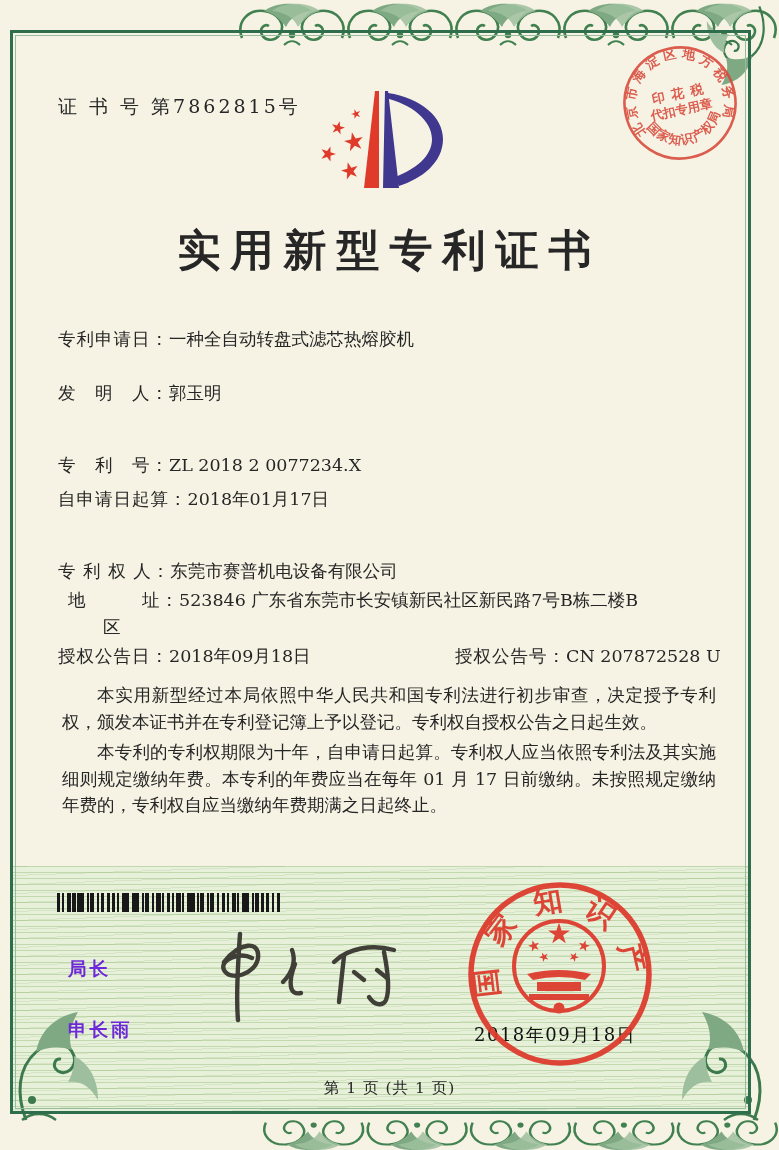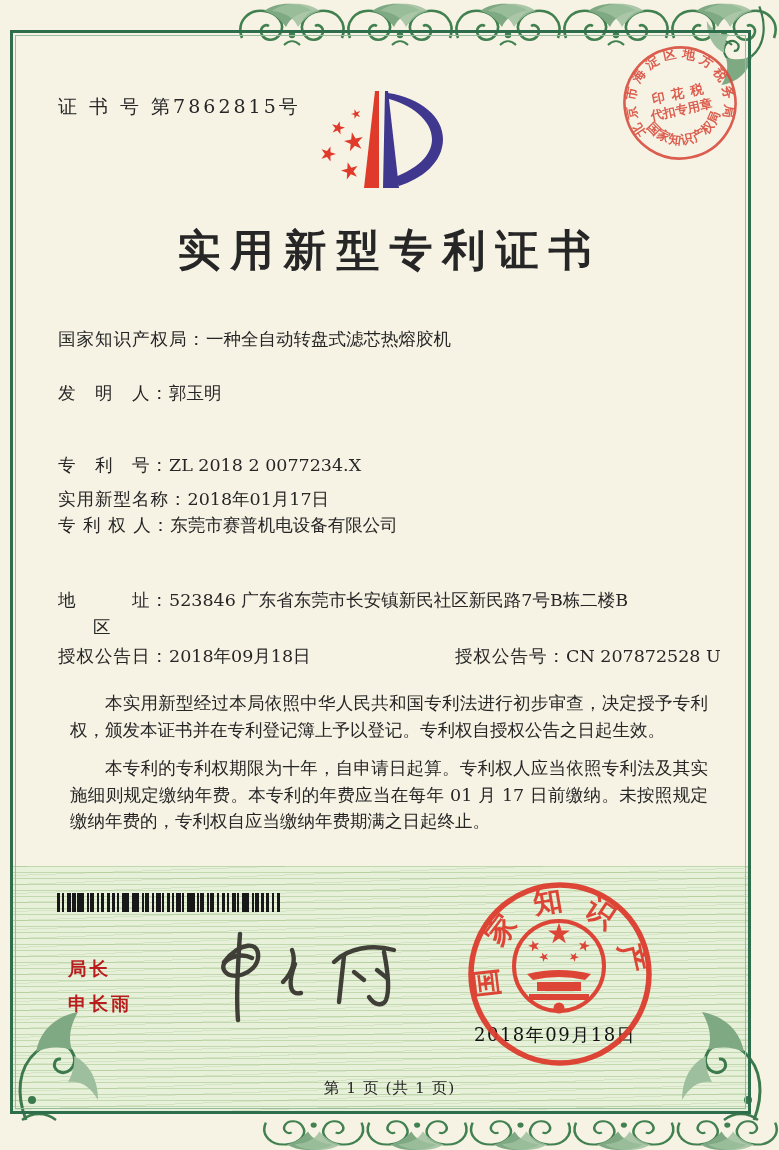--- a/index.html
+++ b/index.html
@@ -16,35 +16,35 @@
   .band{position:absolute;left:13px;right:31px;top:866px;height:246px;
         background-color:#e7f0d9;
         background-image:repeating-linear-gradient(180deg, rgba(132,175,104,0.38) 0 1px, rgba(132,175,104,0) 1px 6px),
                          repeating-linear-gradient(178deg, rgba(132,175,104,0.18) 0 1px, rgba(132,175,104,0) 1px 9px);}
 
   .cert-number{left:58px;top:94px;font-size:19px;letter-spacing:3px;}
   .title{left:0;right:0;top:222px;text-align:center;font-size:43px;font-weight:bold;letter-spacing:10px;}
 
   .field{left:58px;font-size:17.5px;line-height:27px;white-space:nowrap;}
   .field .lab{letter-spacing:1px;}
-  .f0{top:326px}.f1{top:380px}.f2{top:452px}.f3{top:486px}.f4{top:512px}
-  .f5{top:587px;white-space:normal;width:552px;padding-left:35px;text-indent:-35px;}
+  .f0{top:326px}.f1{top:380px}.f2{top:452px}.f3{top:486px}.f4{top:558px}
+  .f5{top:587px;white-space:normal;width:552px;padding-left:35px;text-indent:-35px;margin-left:10px;}
   .f6{top:643px}.f7{top:643px;left:455px;}
 
   .paras{left:58px;top:678px;width:662px;font-size:17.5px;line-height:26.5px;text-align:justify;}
-  .paras p{margin:12px;text-indent:2em;}
+  .paras p{margin:4px;text-indent:2em;}
 
   .barcode{left:57px;top:893px;width:223px;height:19px;
     background-image:
       repeating-linear-gradient(90deg,#181818 0 2px,transparent 2px 5px),
       repeating-linear-gradient(90deg,#181818 0 3px,transparent 3px 11px),
       repeating-linear-gradient(90deg,#181818 0 2px,transparent 2px 17px);}
 
-  .exec{left:68px;font-family:"DejaVu Sans", sans-serif;font-size:18.5px;font-weight:600;letter-spacing:3px;color:#b91c1c;}
-  .exec.role{top:956px}.exec.name{top:991px}
+  .exec{left:68px;font-family:"DejaVu Sans", sans-serif;font-size:18.5px;font-weight:600;letter-spacing:3px;color:#6d28d9;}
+  .exec.role{top:956px}.exec.name{top:1017px}
 
   .seal-date{left:474px;top:1023px;font-size:18px;letter-spacing:1.5px;color:#111;}
   .footer{left:0;right:0;top:1078px;text-align:center;font-size:15.5px;letter-spacing:1px;}
 
   svg{display:block;}
   .stamp-svg{left:621px;top:44px;opacity:.88;}
   .seal-svg{left:464px;top:878px;opacity:.93;}
   .logo-svg{left:318px;top:88px;}
   .sig-svg{left:196px;top:928px;}
   .flip-x{transform:scaleX(-1);}
@@ -145,24 +145,24 @@
       <text font-size="12.5" font-weight="bold">
         <textPath href="#stBot" xlink:href="#stBot" startOffset="3" textLength="92" lengthAdjust="spacing">国家知识产权局</textPath>
       </text>
       <text x="59" y="54" text-anchor="middle" font-size="13" font-weight="bold" letter-spacing="1">印 花 税</text>
       <text x="59" y="70" text-anchor="middle" font-size="12.5" font-weight="bold">代扣专用章</text>
     </g>
   </svg>
 
   <div class="abs title">实用新型专利证书</div>
 
-  <div class="abs field f0"><span class="lab">国家知识产权局：</span><span>一种全自动转盘式滤芯热熔胶机</span></div>
+  <div class="abs field f0"><span class="lab">专利申请日：</span><span>一种全自动转盘式滤芯热熔胶机</span></div>
   <div class="abs field f1"><span class="lab">发　明　人：</span><span>郭玉明</span></div>
   <div class="abs field f2"><span class="lab">专　利　号：</span><span>ZL 2018 2 0077234.X</span></div>
-  <div class="abs field f3"><span class="lab">实用新型名称：</span><span>2018年01月17日</span></div>
+  <div class="abs field f3"><span class="lab">自申请日起算：</span><span>2018年01月17日</span></div>
   <div class="abs field f4"><span class="lab">专 利 权 人：</span><span>东莞市赛普机电设备有限公司</span></div>
   <div class="abs field f5"><span class="lab">地　　　址：</span><span>523846 广东省东莞市长安镇新民社区新民路7号B栋二楼B区</span></div>
   <div class="abs field f6"><span class="lab">授权公告日：</span><span>2018年09月18日</span></div>
   <div class="abs field f7"><span class="lab">授权公告号：</span><span>CN 207872528 U</span></div>
 
   <div class="abs paras">
     <p>本实用新型经过本局依照中华人民共和国专利法进行初步审查，决定授予专利权，颁发本证书并在专利登记簿上予以登记。专利权自授权公告之日起生效。</p>
     <p>本专利的专利权期限为十年，自申请日起算。专利权人应当依照专利法及其实施细则规定缴纳年费。本专利的年费应当在每年 01 月 17 日前缴纳。未按照规定缴纳年费的，专利权自应当缴纳年费期满之日起终止。</p>
   </div>
 

